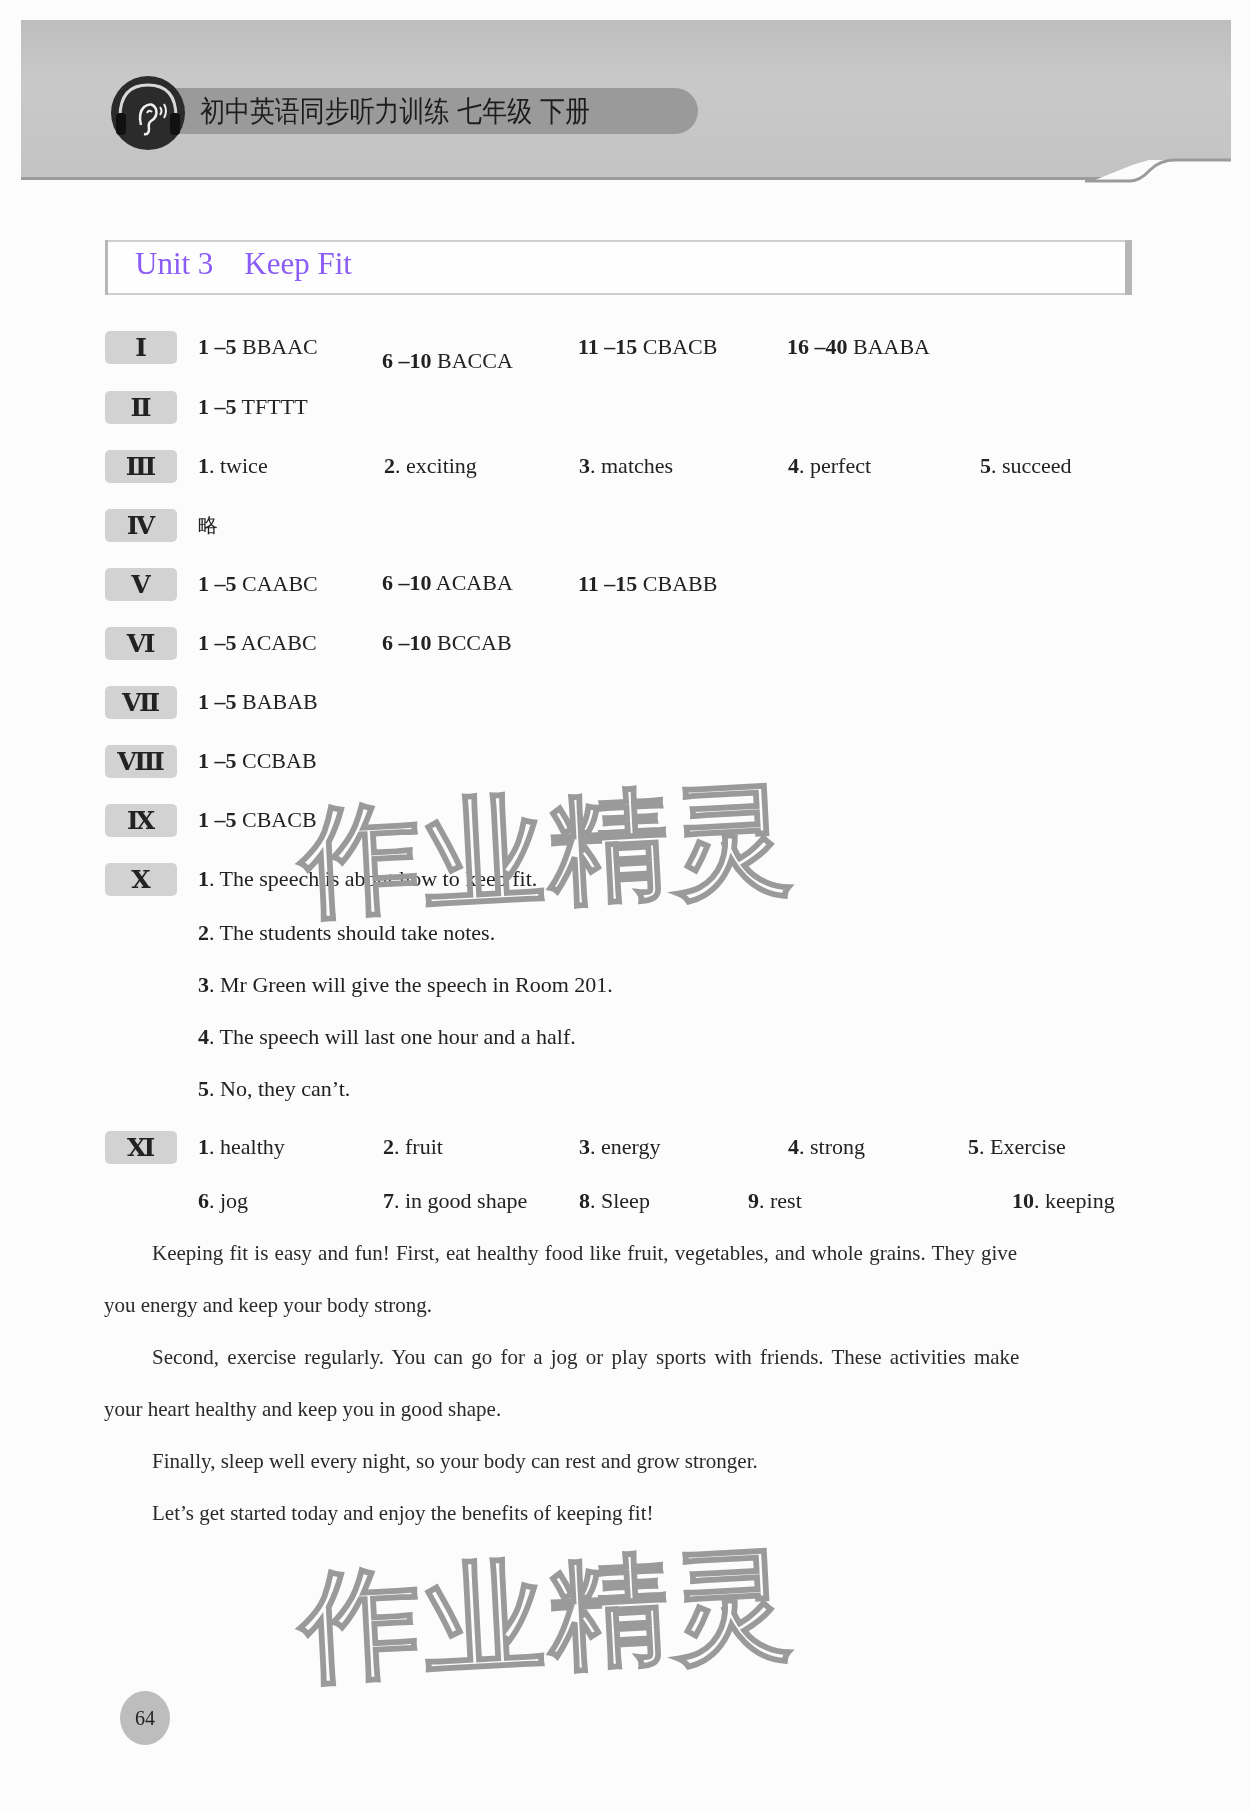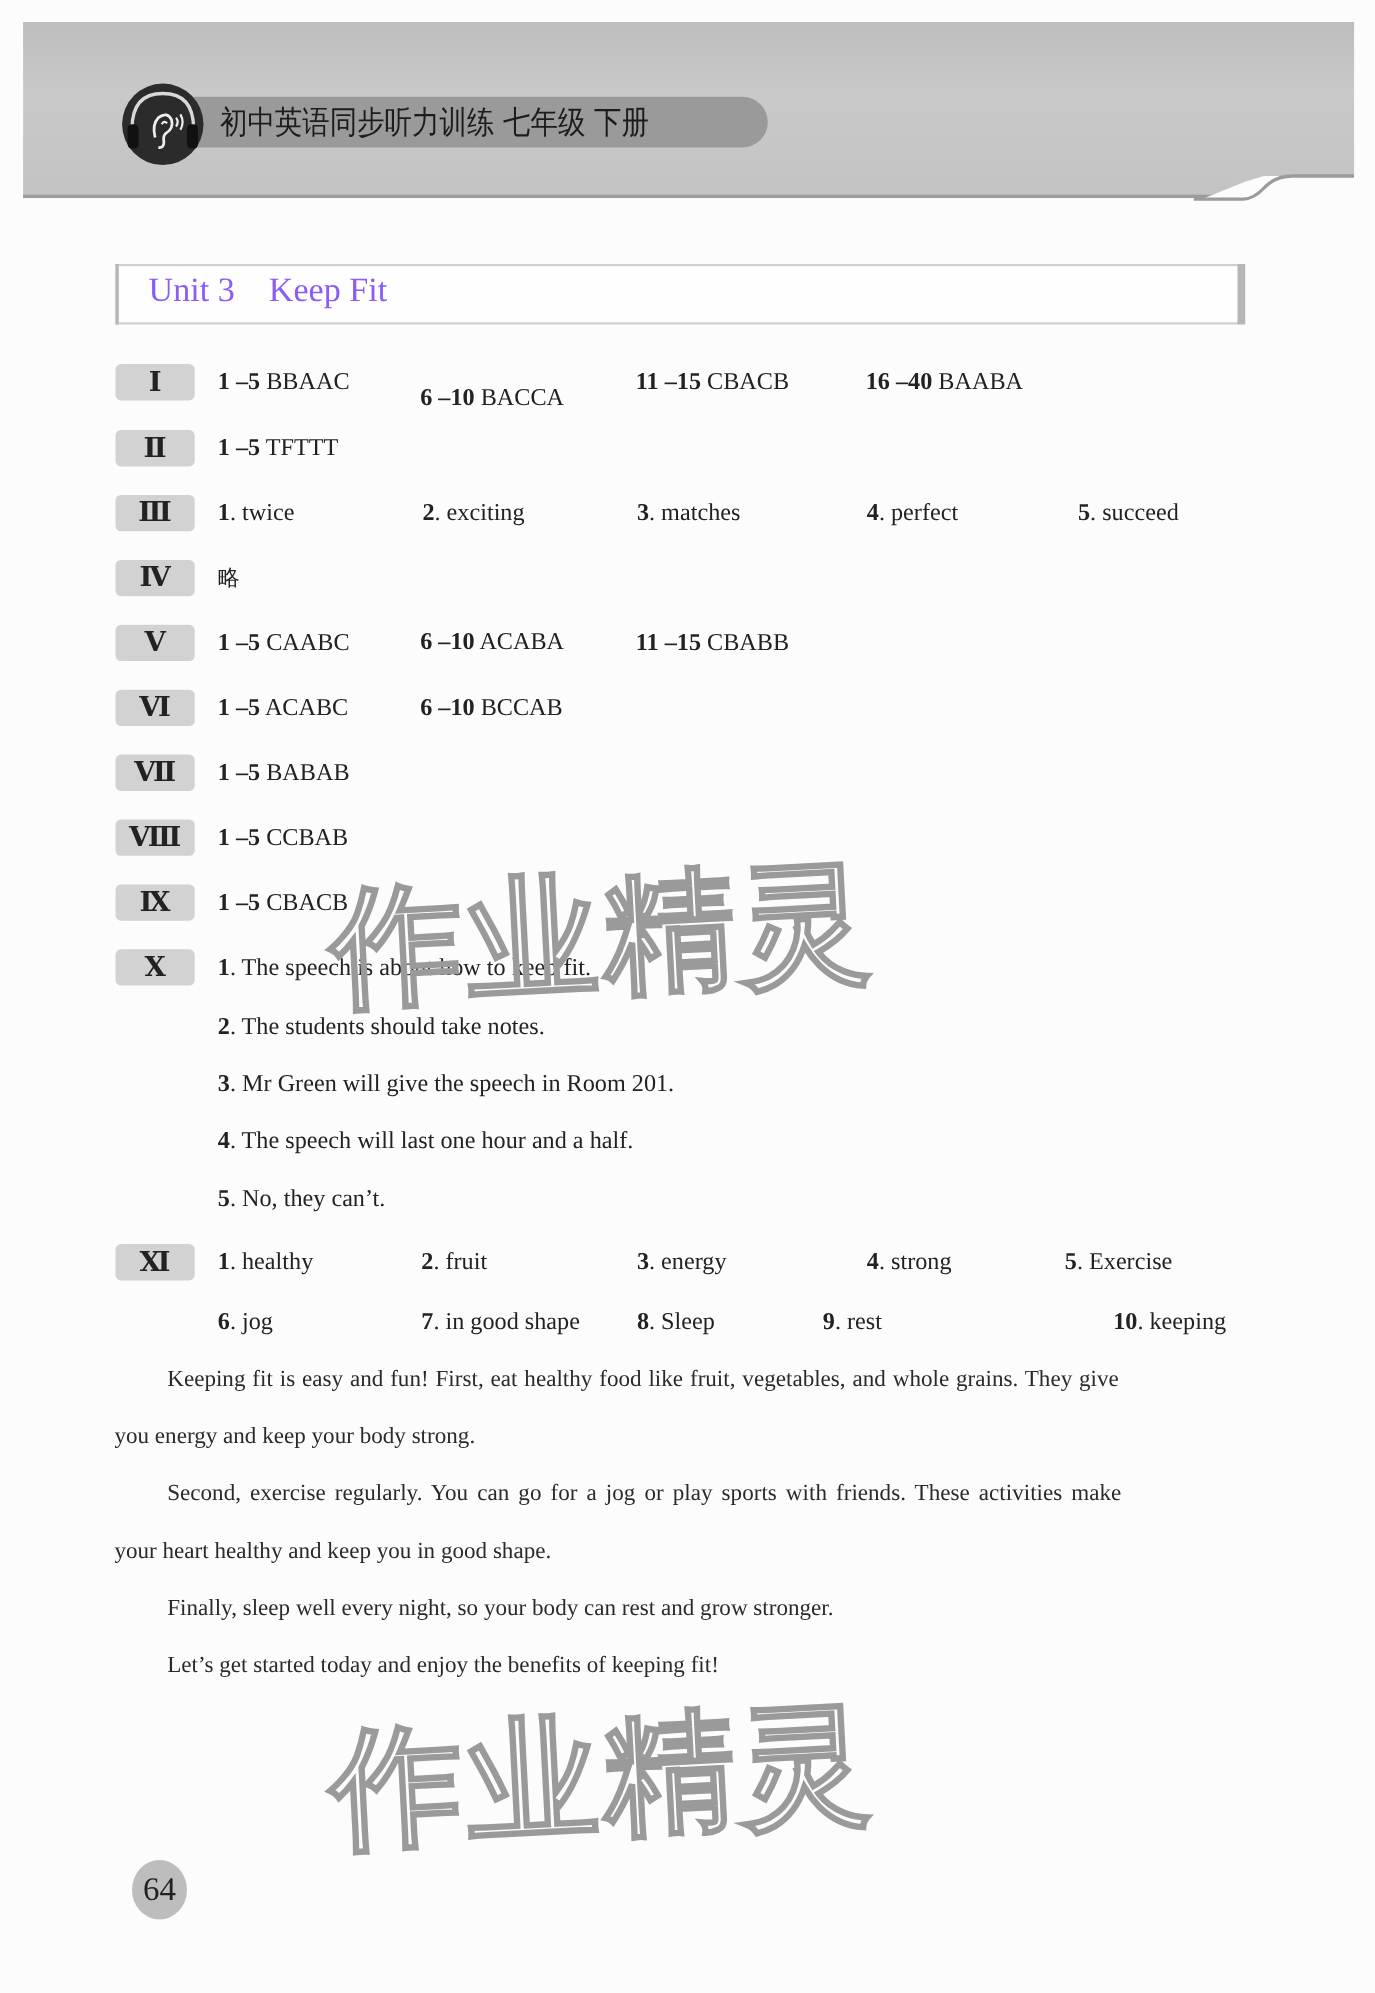--- a/index.html
+++ b/index.html
@@ -18,21 +18,21 @@
   .title-box { position:absolute; left:105px; top:240px; width:1019px; height:51px; border:2px solid #cfcfcf; border-right:none; background:#fefefe; }
   .title-box .rbar { position:absolute; right:-6px; top:-2px; width:7px; height:55px; background:#b6b6b6; }
   .title-box .lbar { position:absolute; left:-2px; top:-2px; width:3px; height:55px; background:#b6b6b6; }
   .unit-title { position:absolute; left:28px; top:4px; font-size:31px; font-weight:normal; color:#8b5cf6; white-space:pre; }
   .badge { position:absolute; left:105px; width:72px; height:33px; background:#d2d2d2; border-radius:5px;
     text-align:center; line-height:33px; font-size:25px; font-weight:bold; color:#222; }
   .row-text { position:absolute; font-size:22px; white-space:pre; line-height:30px; }
   .row-text b { font-weight:bold; }
   .para { position:absolute; font-size:21px; white-space:pre; line-height:30px; color:#2a2a2a; }
   .page-num { position:absolute; left:120px; top:1691px; width:50px; height:54px; border-radius:50%; background:#bdbdbd;
-    text-align:center; line-height:54px; font-size:30px; color:#222; }
+    text-align:center; line-height:54px; font-size:20px; color:#222; }
   .watermark { position:absolute; font-family:"DejaVu Sans", sans-serif; font-weight:bold; color:transparent;
     -webkit-text-stroke:2px #9a9a9a; white-space:pre; letter-spacing:4px; }
 </style>
 </head>
 <body>
 
 <div class="header-band"></div>
 <div class="header-notch"></div>
 <svg class="header-notch-line" viewBox="0 0 146 28">
   <path d="M0 25 L45 25 Q55 25 65 14 Q75 4 90 4 L146 4" fill="none" stroke="#9b9b9b" stroke-width="3"></path>

